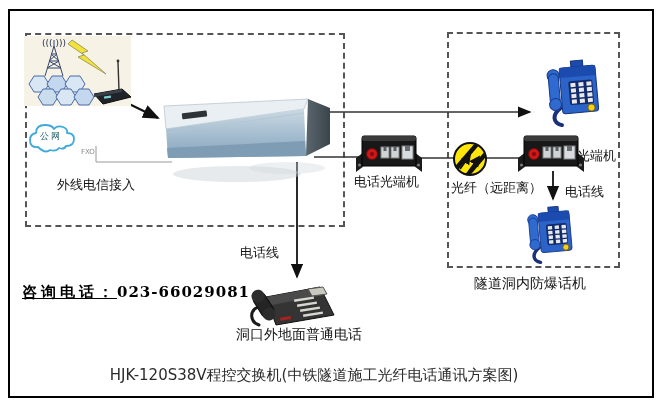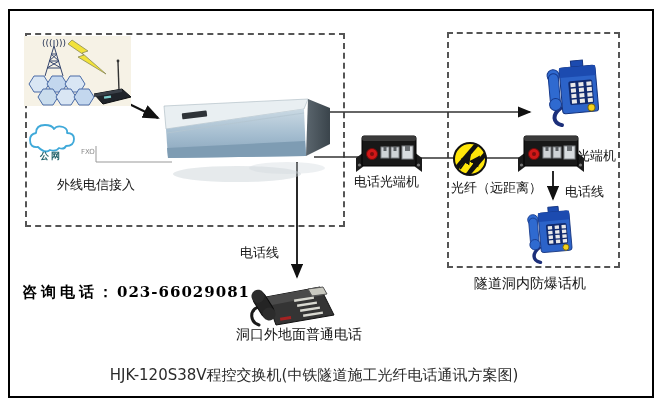--- a/index.html
+++ b/index.html
@@ -6,24 +6,24 @@
   #canvas{position:relative;width:662px;height:404px;background:#fff;overflow:hidden;
           font-family:"DejaVu Sans",sans-serif;color:#111;}
   .abs{position:absolute;}
   #frame{left:8px;top:9px;width:642px;height:385px;border:2px solid #000;}
   .dashedbox{border:2px dashed #555;}
   #dash-left{left:25px;top:33px;width:316px;height:190px;}
   #dash-right{left:447px;top:32px;width:169px;height:232px;}
   .lbl{font-size:13px;line-height:1.2;white-space:nowrap;color:#141414;}
   .lbl14{font-size:14px;}
   #lbl-fxo{font-size:7px;color:#8a8a8a;}
-  #cloud-text{font-size:9px;font-weight:bold;color:#23636b;letter-spacing:2px;margin-top:20px;}
+  #cloud-text{font-size:9px;font-weight:normal;color:#23636b;letter-spacing:2px;}
   #contact{left:22px;top:283px;font-family:"DejaVu Serif","Liberation Serif",serif;
            font-weight:bold;font-size:15px;color:#000;white-space:nowrap;}
-  #contact .zh{letter-spacing:4px;}
+  #contact .zh{letter-spacing:4px;text-decoration:underline;}
   #contact .num{letter-spacing:1px;}
   #caption{left:0;top:366px;width:628px;text-align:center;font-size:15px;color:#2b2b2b;}
   svg{display:block;}
 </style>
 </head>
 <body>
 
 <div id="canvas">
 
   <div class="abs" id="frame"></div>

